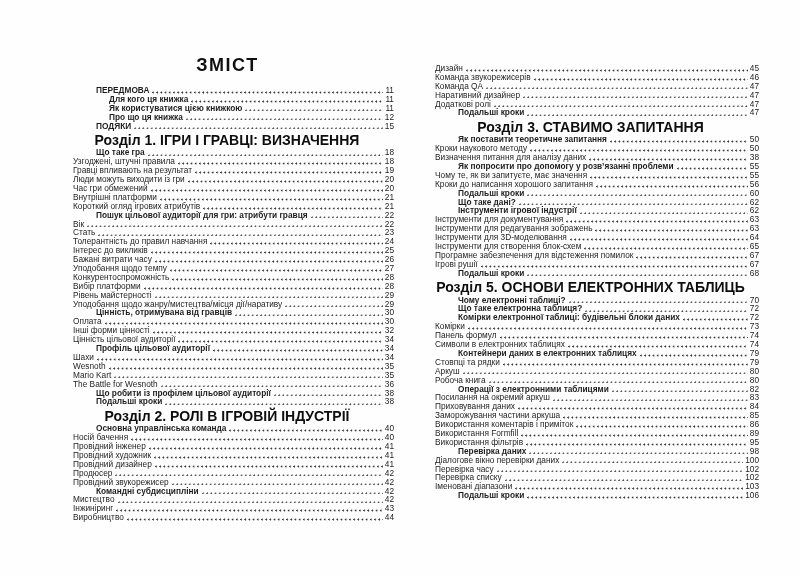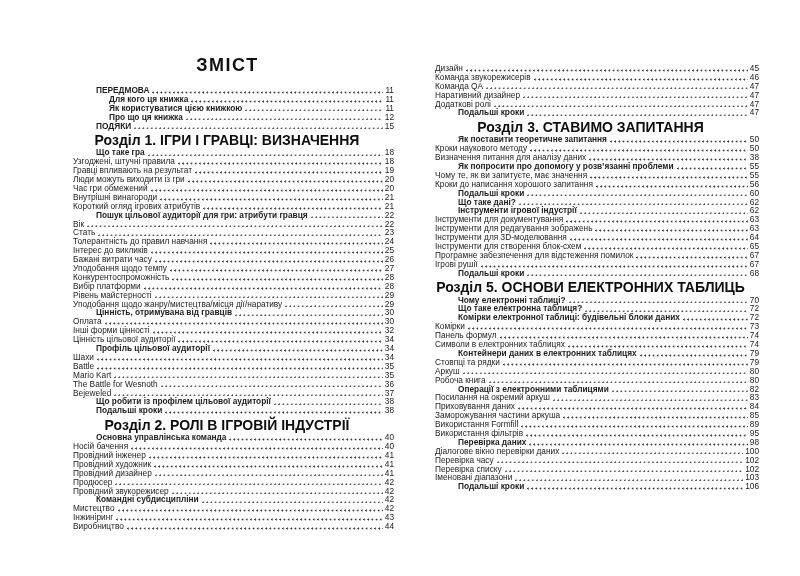--- a/index.html
+++ b/index.html
@@ -121,21 +121,21 @@
         <span class="label">Люди можуть виходити із гри</span>
         <span class="leader"></span>
         <span class="pagenum">20</span>
       </div>
       <div class="row lvl1">
         <span class="label">Час гри обмежений</span>
         <span class="leader"></span>
         <span class="pagenum">20</span>
       </div>
       <div class="row lvl1">
-        <span class="label">Внутрішні винагороди</span>
+        <span class="label">Внутрішні платформи</span>
         <span class="leader"></span>
         <span class="pagenum">21</span>
       </div>
       <div class="row lvl1">
         <span class="label">Короткий огляд ігрових атрибутів</span>
         <span class="leader"></span>
         <span class="pagenum">21</span>
       </div>
       <div class="row lvl0 bold">
         <span class="label">Пошук цільової аудиторії для гри: атрибути гравця</span>
@@ -216,38 +216,33 @@
         <span class="label">Профіль цільової аудиторії</span>
         <span class="leader"></span>
         <span class="pagenum">34</span>
       </div>
       <div class="row lvl1">
         <span class="label">Шахи</span>
         <span class="leader"></span>
         <span class="pagenum">34</span>
       </div>
       <div class="row lvl1">
-        <span class="label">Battle</span>
+        <span class="label">Wesnoth</span>
         <span class="leader"></span>
         <span class="pagenum">35</span>
       </div>
       <div class="row lvl1">
         <span class="label">Mario Kart</span>
         <span class="leader"></span>
         <span class="pagenum">35</span>
       </div>
       <div class="row lvl1">
         <span class="label">The Battle for Wesnoth</span>
         <span class="leader"></span>
         <span class="pagenum">36</span>
-      </div>
-      <div class="row lvl1">
-        <span class="label">Bejeweled</span>
-        <span class="leader"></span>
-        <span class="pagenum">37</span>
       </div>
       <div class="row lvl0 bold">
         <span class="label">Що робити із профілем цільової аудиторії</span>
         <span class="leader"></span>
         <span class="pagenum">38</span>
       </div>
       <div class="row lvl0 bold">
         <span class="label">Подальші кроки</span>
         <span class="leader"></span>
         <span class="pagenum">38</span>
@@ -484,20 +479,25 @@
       </div>
       <div class="row lvl1">
         <span class="label">Приховування даних</span>
         <span class="leader"></span>
         <span class="pagenum">84</span>
       </div>
       <div class="row lvl1">
         <span class="label">Заморожування частини аркуша</span>
         <span class="leader"></span>
         <span class="pagenum">85</span>
+      </div>
+      <div class="row lvl1">
+        <span class="label">Використання коментарів і приміток</span>
+        <span class="leader"></span>
+        <span class="pagenum">86</span>
       </div>
       <div class="row lvl1">
         <span class="label">Використання Formfill</span>
         <span class="leader"></span>
         <span class="pagenum">89</span>
       </div>
       <div class="row lvl1">
         <span class="label">Використання фільтрів</span>
         <span class="leader"></span>
         <span class="pagenum">95</span>

